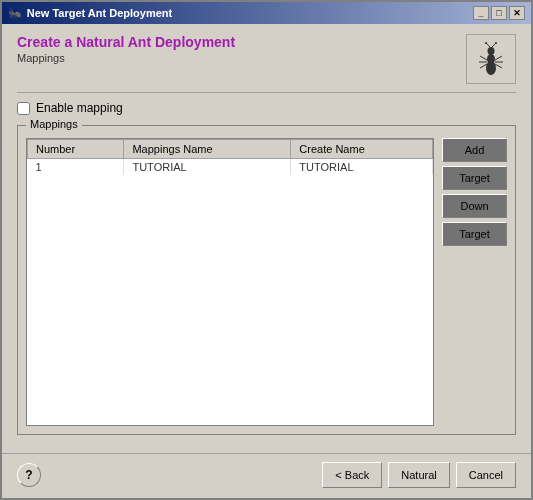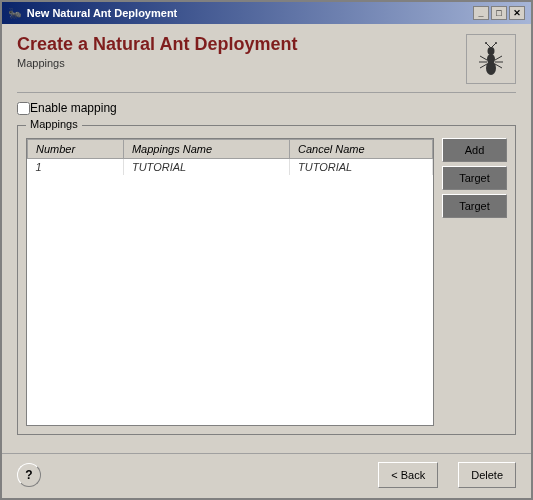--- a/index.html
+++ b/index.html
@@ -69,23 +69,23 @@
     .page-header {
       display: flex;
       justify-content: space-between;
       align-items: flex-start;
       margin-bottom: 8px;
       padding-bottom: 8px;
       border-bottom: 1px solid #a0a0a0;
     }
 
     .page-header-text h2 {
-      font-size: 18px;
+      font-size: 14px;
       font-weight: bold;
-      color: #7f1d1d;
+      color: #a21caf;
       margin-bottom: 2px;
     }
 
     .page-header-text p {
       font-size: 11px;
       color: #333;
     }
 
     .ant-icon {
       width: 50px;
@@ -99,20 +99,21 @@
     }
 
     .ant-icon svg {
       width: 38px;
       height: 38px;
     }
 
     .checkbox-row {
       display: flex;
       align-items: center;
+      gap: 6px;
       margin-bottom: 10px;
     }
 
     .checkbox-row input[type="checkbox"] {
       width: 13px;
       height: 13px;
     }
 
     .mappings-group {
       flex: 1;
@@ -138,21 +139,20 @@
       gap: 8px;
       flex: 1;
       margin-top: 4px;
     }
 
     .table-area {
       flex: 1;
       border: 1px solid #808080;
       background: white;
       overflow: auto;
-      font-style: italic;
     }
 
     table {
       width: 100%;
       border-collapse: collapse;
     }
 
     thead tr {
       background: #d4d0c8;
     }
@@ -223,21 +223,21 @@
       font-weight: bold;
       cursor: pointer;
       display: flex;
       align-items: center;
       justify-content: center;
       border-radius: 50%;
     }
 
     .footer-right {
       display: flex;
-      gap: 20px;
+      gap: 6px;
       border-radius: 9px;
     }
 
     .nav-btn {
       height: 26px;
       padding: 0 12px;
       background: #d4d0c8;
       border-top: 1px solid #ffffff;
       border-left: 1px solid #ffffff;
       border-right: 1px solid #808080;
@@ -248,21 +248,21 @@
     }
   </style>
 </head>
 <body>
 
 <div class="window">
 
   <div class="title-bar">
     <div class="title-bar-title">
       <span>🐜</span>
-      <span>New Natural Ant Deployment</span>
+      <span>New Target Ant Deployment</span>
     </div>
     <div class="title-bar-controls">
       <button class="title-btn">_</button>
       <button class="title-btn">□</button>
       <button class="title-btn">✕</button>
     </div>
   </div>
 
   <div class="content-area">
 
@@ -301,44 +301,46 @@
     <div class="mappings-group">
       <span class="group-legend">Mappings</span>
       <div class="mappings-inner">
 
         <div class="table-area">
           <table>
             <thead>
               <tr>
                 <th>Number</th>
                 <th>Mappings Name</th>
-                <th>Cancel Name</th>
+                <th>Create Name</th>
               </tr>
             </thead>
             <tbody id="table-body">
               <tr>
                 <td>1</td>
                 <td>TUTORIAL</td>
                 <td>TUTORIAL</td>
               </tr>
             </tbody>
           </table>
         </div>
 
         <div class="buttons-col">
           <button class="action-btn">Add</button>
           <button class="action-btn">Target</button>
+          <button class="action-btn">Down</button>
           <button class="action-btn">Target</button>
         </div>
       </div>
     </div>
   </div>
 
   <div class="footer">
     <div class="footer-left">
       <button class="help-btn">?</button>
     </div>
     <div class="footer-right">
       <button class="nav-btn">&lt; Back</button>
-      <button class="nav-btn">Delete</button>
+      <button class="nav-btn">Natural</button>
+      <button class="nav-btn">Cancel</button>
     </div>
   </div>
 </div>
 
 </body></html>

